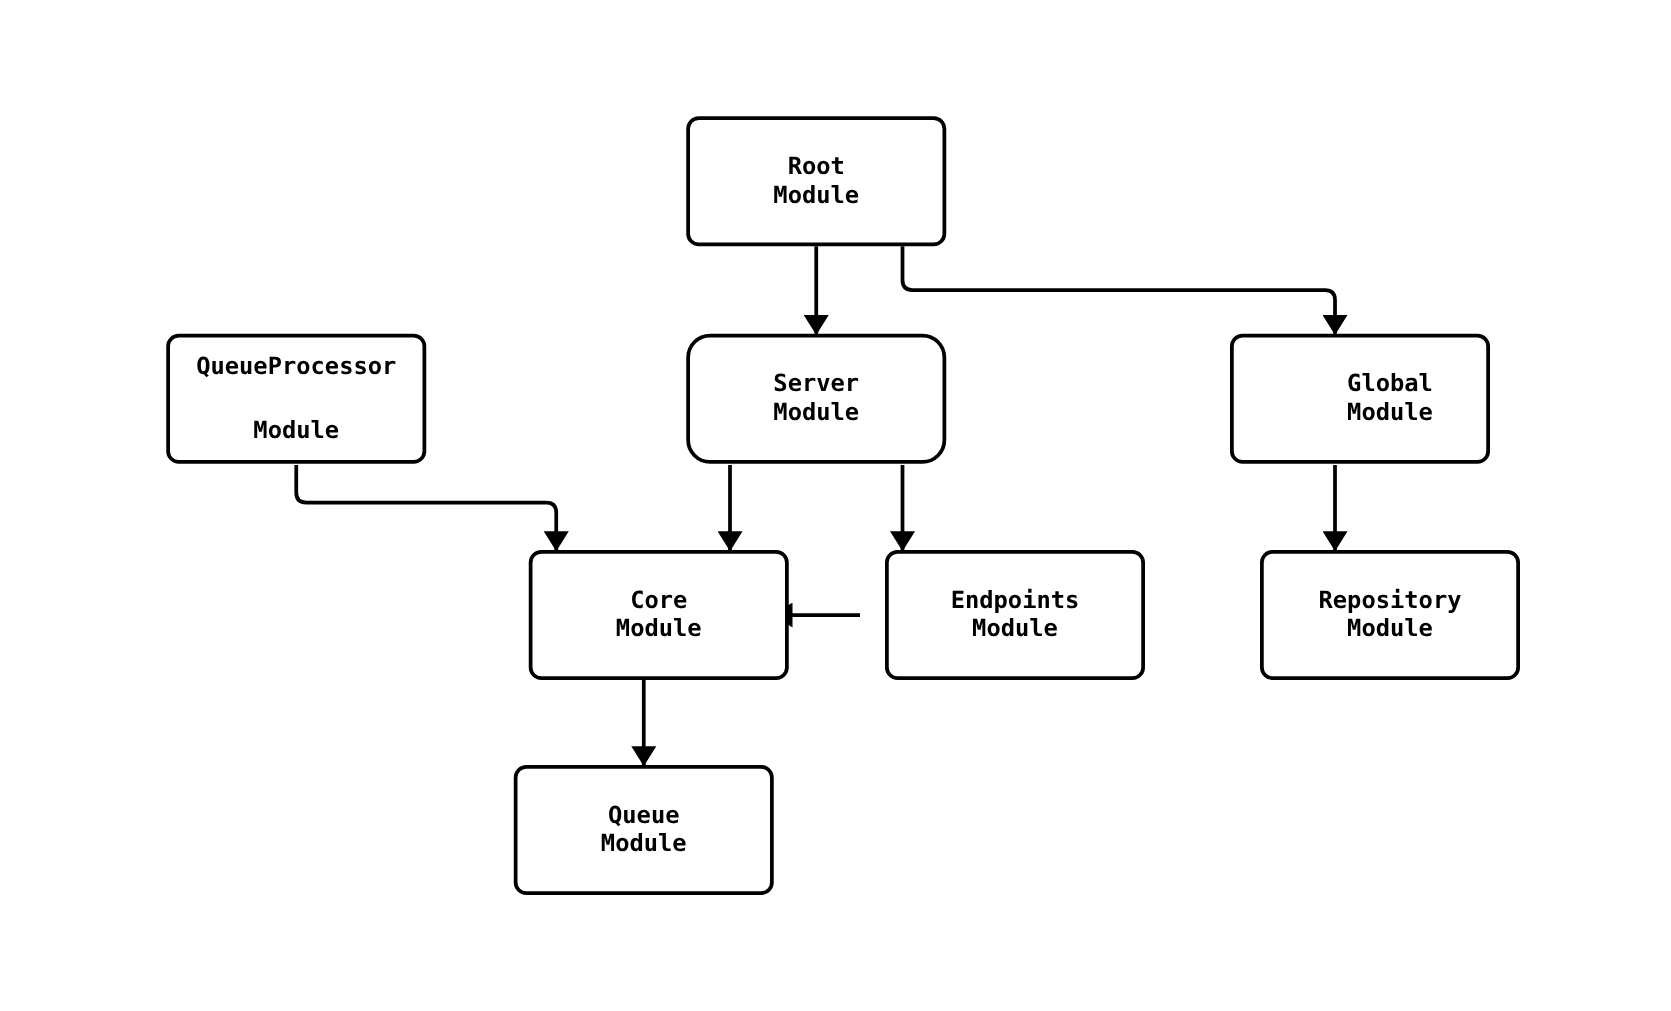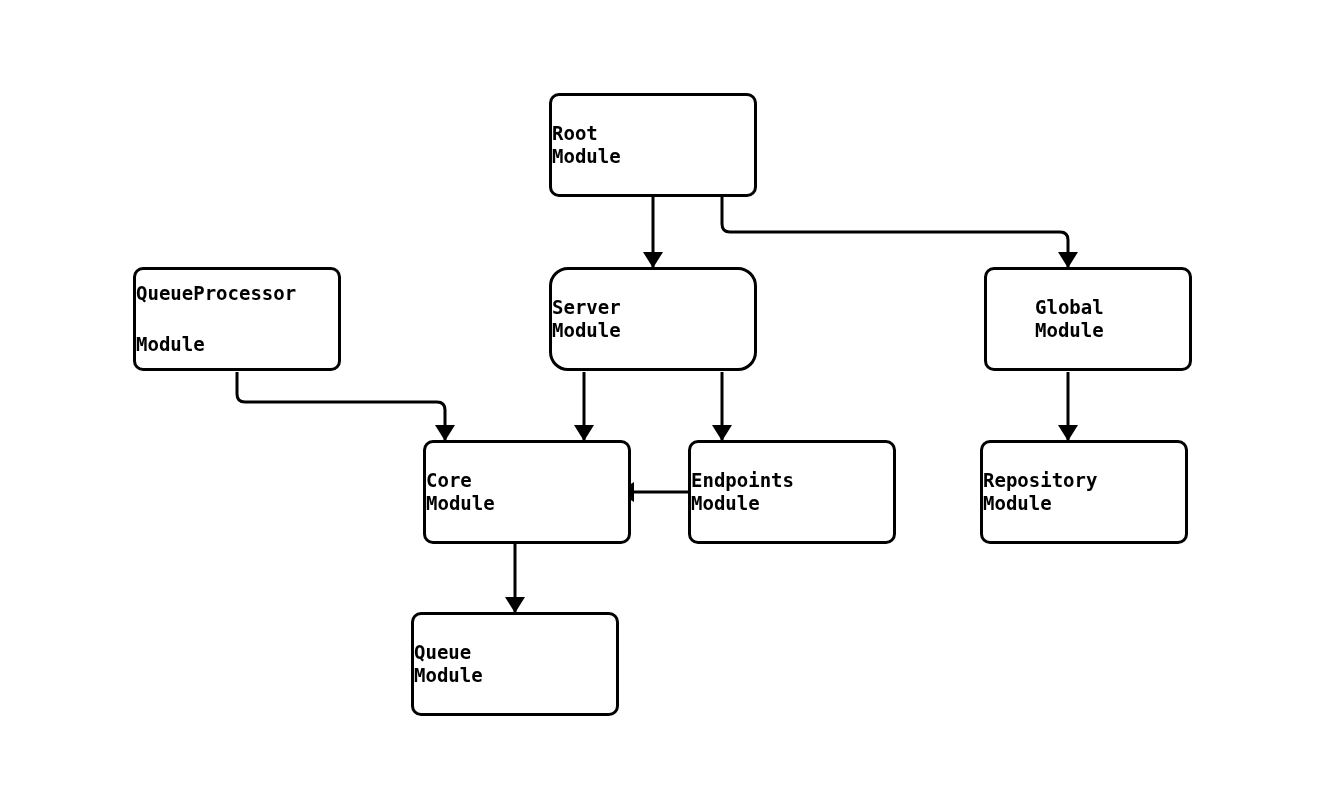--- a/index.html
+++ b/index.html
@@ -30,36 +30,36 @@
   .node {
     position: absolute;
     width: 208px;
     height: 104px;
     box-sizing: border-box;
     background: #ffffff;
     border: 3px solid #000000;
     border-radius: 10px;
     display: flex;
     flex-direction: column;
-    align-items: flex-start;
+    align-items: center;
     justify-content: center;
     text-align: center;
     color: #000000;
     font-family: "DejaVu Sans Mono", monospace;
     font-weight: bold;
     font-size: 19px;
     line-height: 23px;
   }
   .node-root          { left: 549px; top: 93px;  }
   .node-queueprocessor{ left: 133px; top: 267px; gap: 28px; }
   .node-server        { left: 549px; top: 267px; border-radius: 19px; }
   .node-global        { left: 984px; top: 267px; padding-left: 48px; }
   .node-core          { left: 411px; top: 440px; margin-left: 12px; }
-  .node-endpoints     { left: 688px; top: 440px; }
-  .node-repository    { left: 980px; top: 440px; border-radius: 10px; }
+  .node-endpoints     { left: 708px; top: 440px; }
+  .node-repository    { left: 1008px; top: 440px; border-radius: 10px; }
   .node-queue         { left: 411px; top: 612px; }
 </style>
 </head>
 <body>
 
 <div class="canvas">
 
   <svg class="edges" width="1337" height="809" viewBox="0 0 1337 809" xmlns="http://www.w3.org/2000/svg">
     <defs>
       <marker id="arrow" viewBox="0 0 8 10" refX="7.5" refY="5" markerWidth="16" markerHeight="20" orient="auto" markerUnits="userSpaceOnUse">

